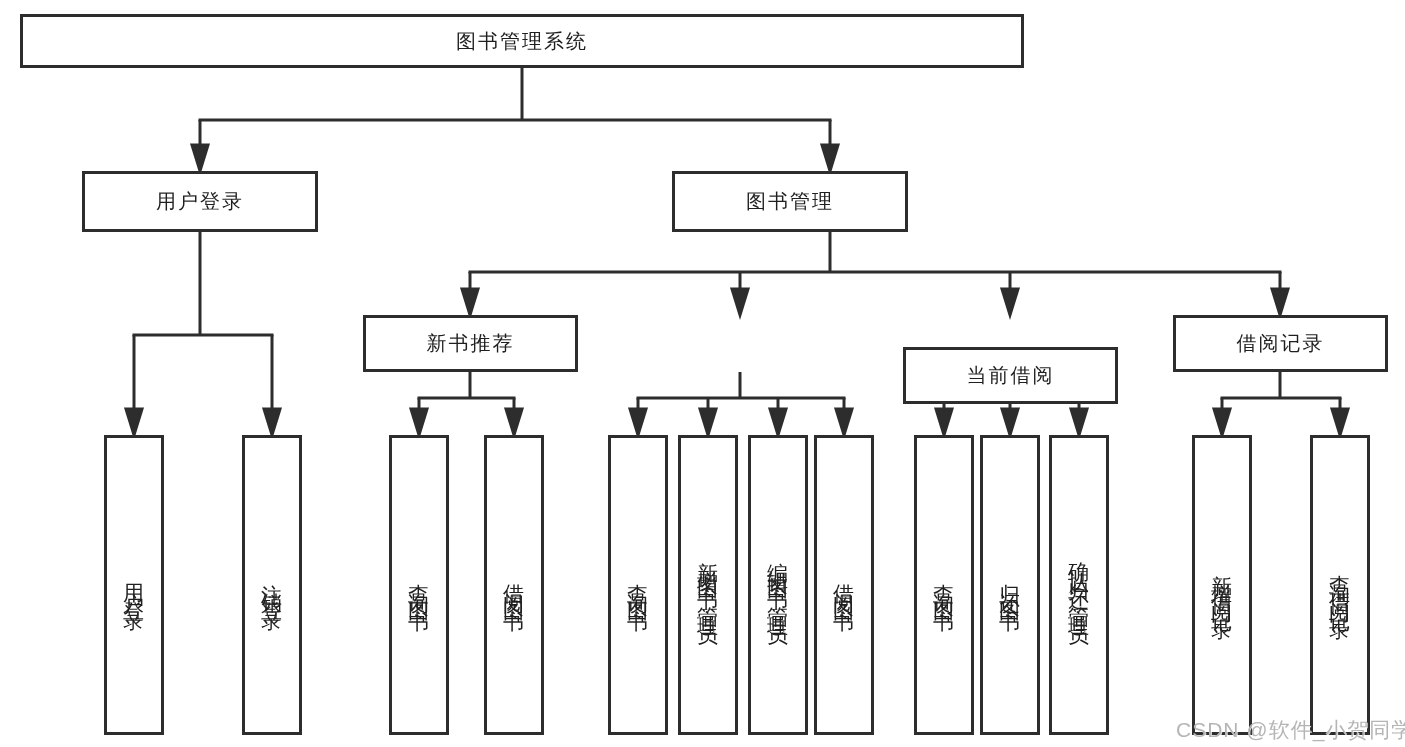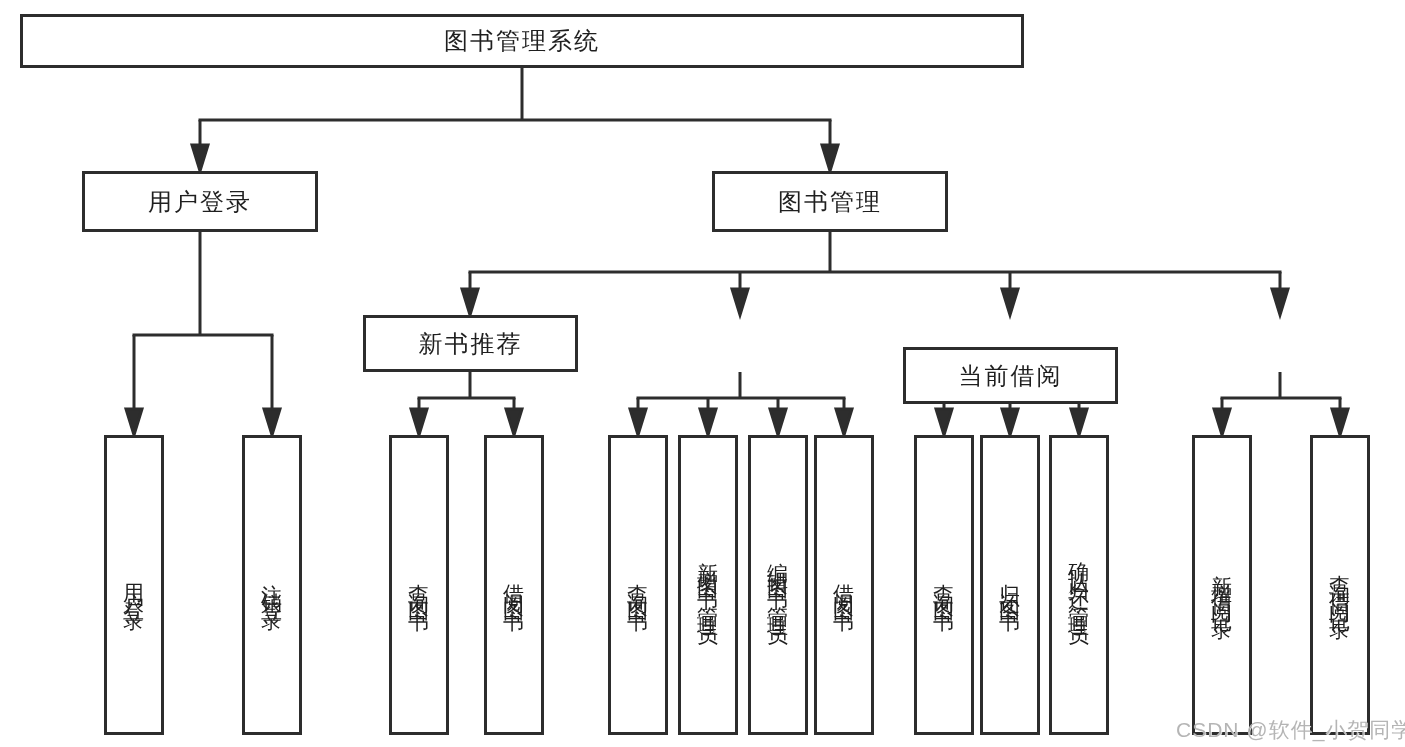--- a/index.html
+++ b/index.html
@@ -27,41 +27,41 @@
     box-sizing: border-box;
     border: 3px solid #2d2d2d;
     background: #ffffff;
     display: flex;
     align-items: center;
     justify-content: center;
     color: #1f1f1f;
     z-index: 2;
   }
   .node.h {
-    font-size: 24px;
+    font-size: 20px;
     letter-spacing: 2px;
     white-space: nowrap;
   }
   .node.v {
     width: 60px;
     height: 300px;
     top: 435px;
   }
   .node.v .vtext {
     writing-mode: vertical-rl;
     text-orientation: mixed;
     font-size: 21px;
     letter-spacing: 9px;
     line-height: 1;
     max-height: 288px;
     white-space: nowrap;
   }
   .root-box   { left: 20px;  top: 14px;  width: 1004px; height: 54px; }
   .l1-left    { left: 82px;  top: 171px; width: 236px;  height: 61px; }
-  .l1-right   { left: 712px; top: 171px; width: 236px;  height: 61px; }
+  .l1-right   { left: 672px; top: 171px; width: 236px;  height: 61px; }
   .l2         { top: 315px;  width: 215px; height: 57px; }
   .l2-a { left: 363px; }
   .l2-b { left: 633px; }
   .l2-c { left: 903px; margin-top: 32px; }
   .l2-d { left: 1173px; }
   .v-1  { left: 104px; }
   .v-2  { left: 242px; }
   .v-3  { left: 389px; }
   .v-4  { left: 484px; }
   .v-5  { left: 608px; }
@@ -169,20 +169,23 @@
   <div class="node h l1-right">
     <span>图书管理</span>
   </div>
 
   <div class="node h l2 l2-a">
     <span>新书推荐</span>
   </div>
   <div class="node h l2 l2-c">
     <span>当前借阅</span>
   </div>
+  <div class="node h l2 l2-d">
+    <span>借阅记录</span>
+  </div>
 
   <div class="node v v-1">
     <span class="vtext">用户登录</span>
   </div>
   <div class="node v v-2">
     <span class="vtext">注销登录</span>
   </div>
 
   <div class="node v v-3">
     <span class="vtext">查询图书</span>

